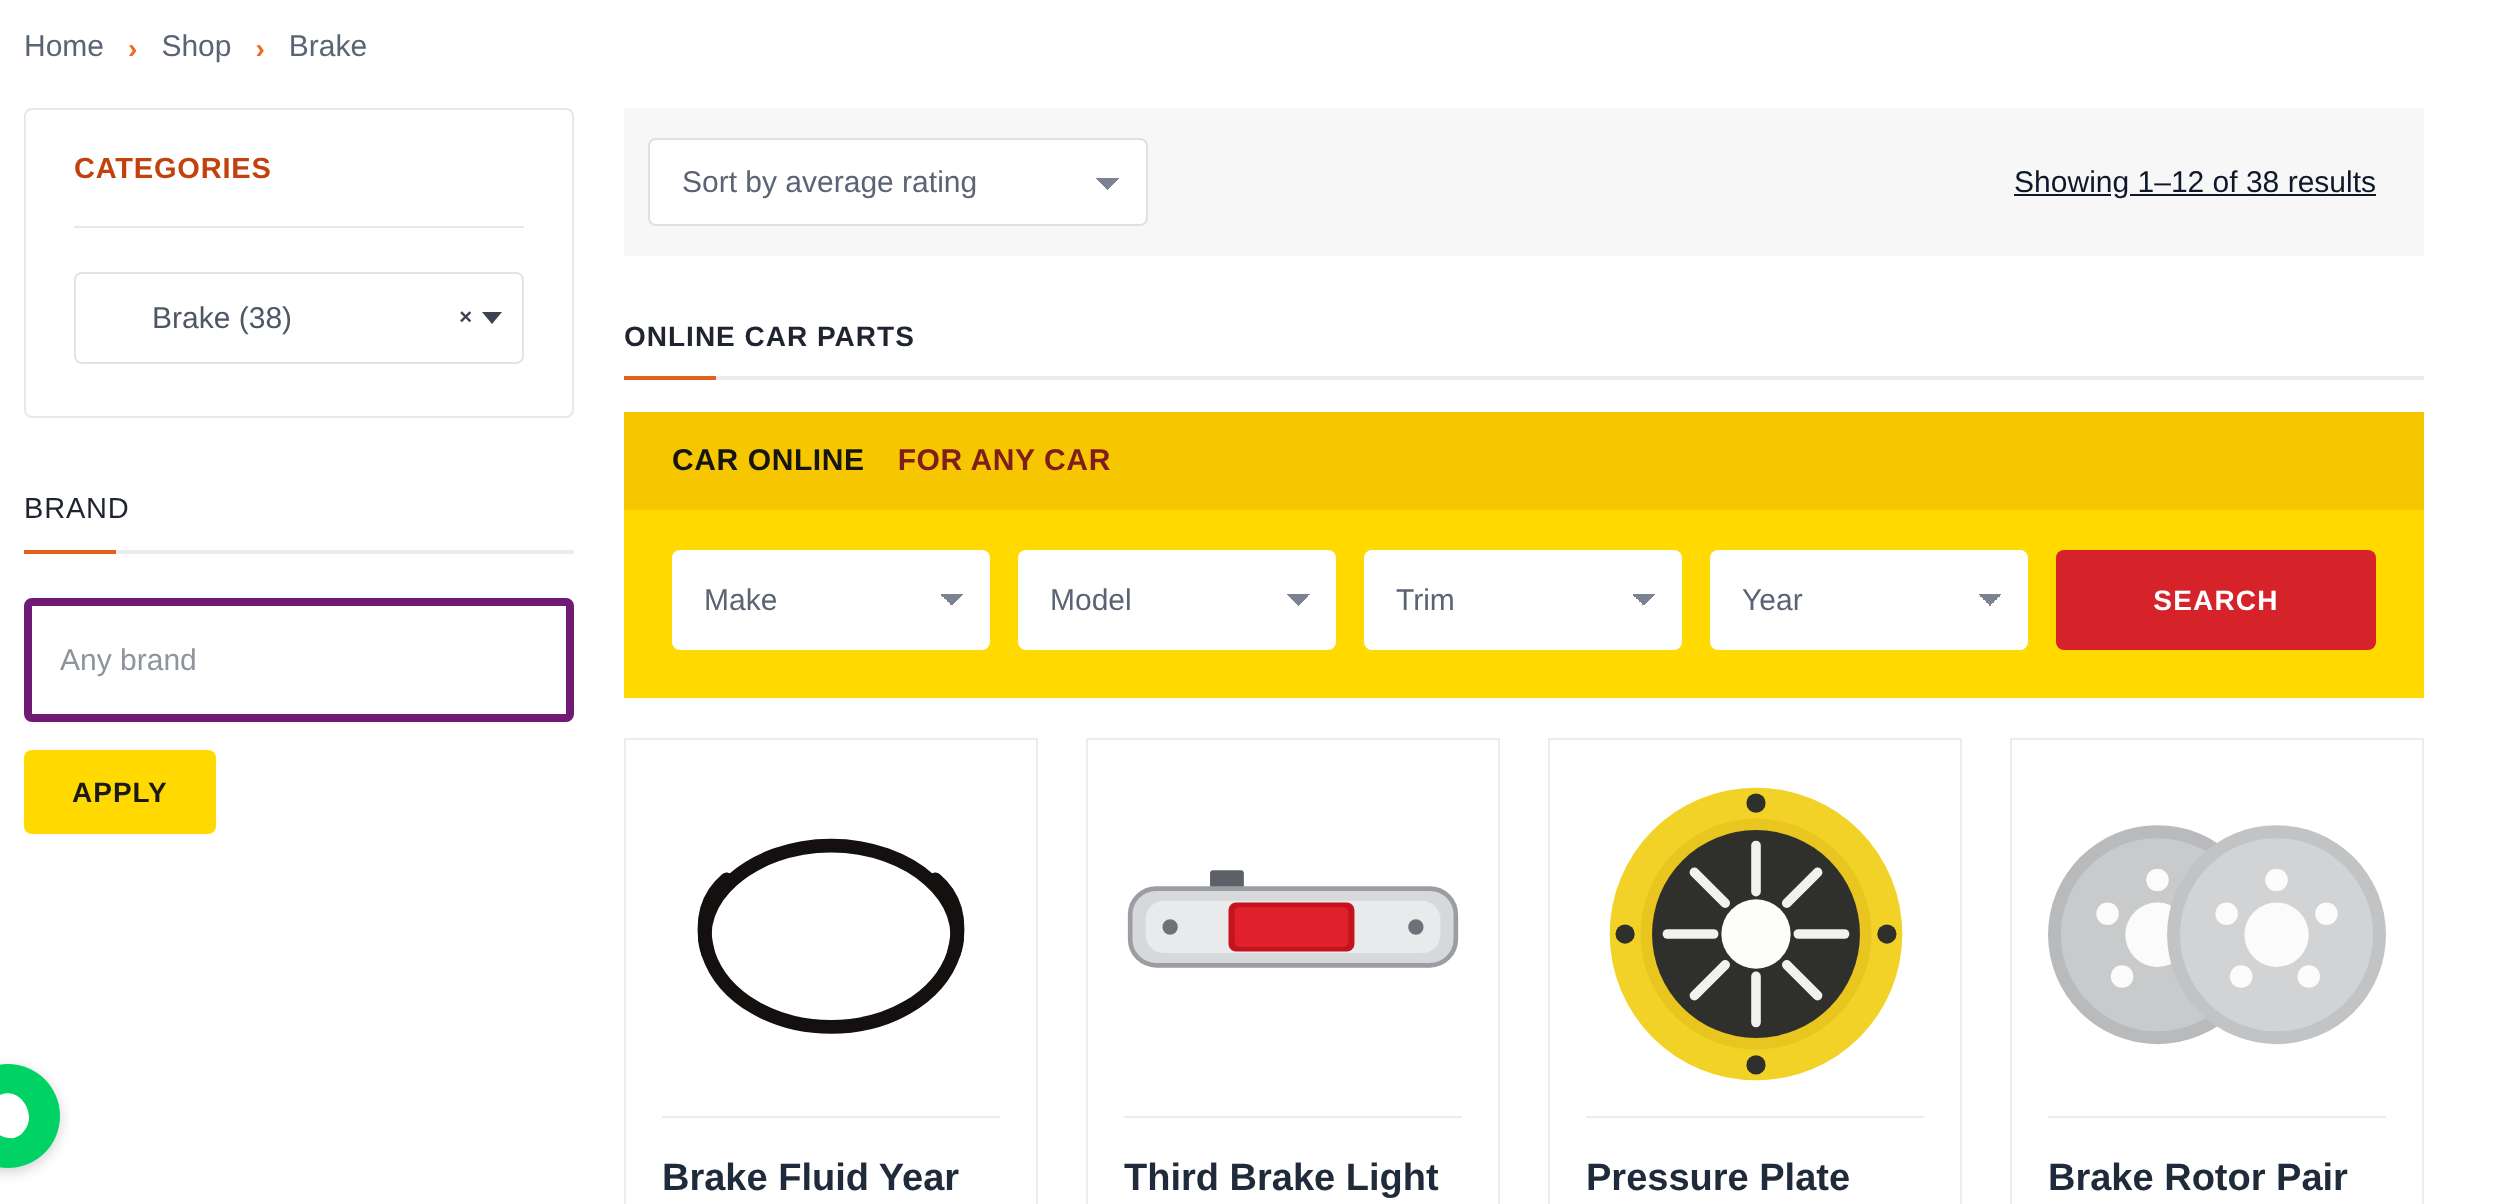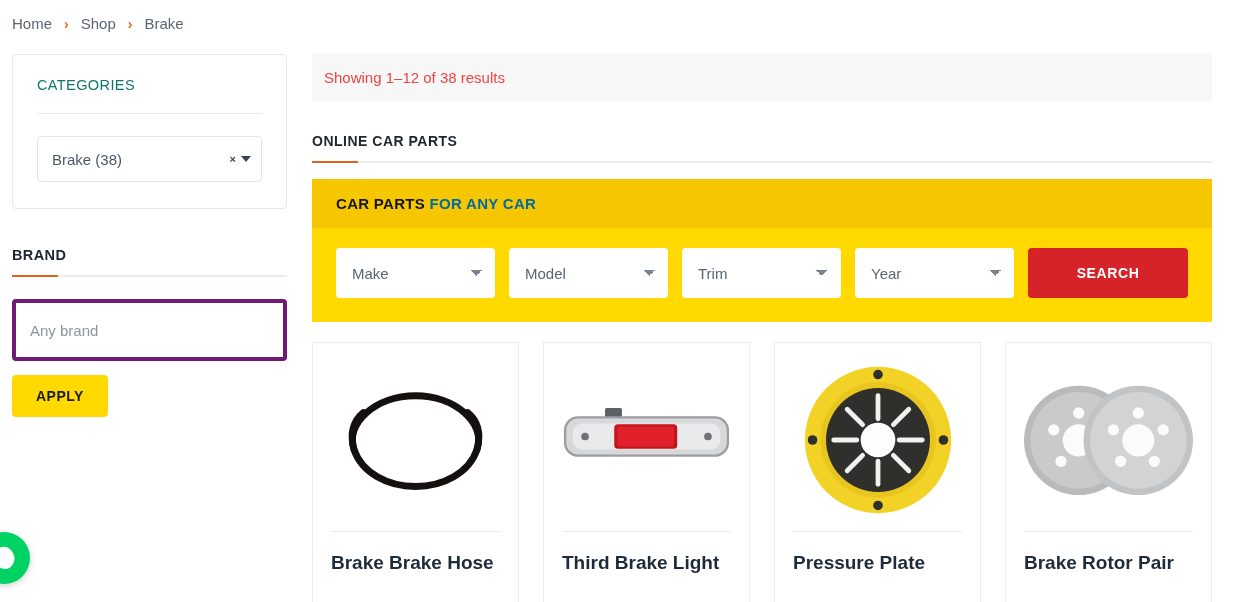--- a/index.html
+++ b/index.html
@@ -35,47 +35,47 @@
   
   .sidebar { width: 275px; flex: 0 0 275px; padding-top: 22px; }
 
   .panel {
     border: 1px solid #e8e8e8;
     border-radius: 4px;
     padding: 22px 24px 26px 24px;
     background: #fff;
   }
   .panel-title {
-    font-size: 14.5px; font-weight: normal; letter-spacing: .4px;
-    color: #0f766e; margin: 0 0 20px 0;
+    font-size: 14.5px; font-weight: bold; letter-spacing: .4px;
+    color: #c2410c; margin: 0 0 20px 0;
   }
   .panel-rule { height: 1px; background: #e8e8e8; margin: 0 0 22px 0; }
 
   .select-box {
     border: 1px solid #e3e3e3;
     border-radius: 4px;
     height: 46px;
     display: flex; align-items: center;
     padding: 0 10px 0 14px;
     background: #fff;
     font-size: 15px; color: #4f5666;
   }
-  .select-box .val { flex: 1; }
+  .select-box .val { flex: 1; margin-left: 24px; }
   .sel-icons { display: flex; align-items: center; gap: 5px; color: #3c4250; }
   .icon-x { font-size: 11px; font-weight: bold; }
   .icon-caret {
     width: 0; height: 0;
     border-left: 5px solid transparent;
     border-right: 5px solid transparent;
     border-top: 6px solid #3c4250;
   }
 
   .filter-block { margin-top: 38px; }
   .filter-title {
-    font-size: 14.5px; font-weight: bold; letter-spacing: .4px;
+    font-size: 14.5px; font-weight: normal; letter-spacing: .4px;
     color: #1f2430; margin: 0 0 12px 0;
   }
   .filter-underline { position: relative; height: 2px; background: #ececec; }
   .filter-underline::before {
     content: ""; position: absolute; left: 0; top: 0;
     width: 46px; height: 2px; background: #e2601a;
   }
 
   .brand-input {
     margin-top: 22px;
@@ -120,42 +120,42 @@
     padding: 0 30px 0 16px;
     font-size: 15px; color: #5b6475;
     font-family: inherit;
     background-image:
       linear-gradient(45deg, transparent 50%, #7b8292 50%),
       linear-gradient(135deg, #7b8292 50%, transparent 50%);
     background-position: calc(100% - 19px) 19px, calc(100% - 13px) 19px;
     background-size: 6px 6px, 6px 6px;
     background-repeat: no-repeat;
   }
-  .results-count { font-size: 15px; color: #ef4444; }
+  .results-count { font-size: 15px; color: #0f172a; text-decoration: underline; }
 
   .section-head { margin-top: 32px; }
   .section-title {
     font-size: 14px; font-weight: bold; letter-spacing: .5px;
     color: #1f2430; margin: 0 0 12px 0;
   }
   .section-underline { position: relative; height: 2px; background: #ececec; }
   .section-underline::before {
     content: ""; position: absolute; left: 0; top: 0;
     width: 46px; height: 2px; background: #e2601a;
   }
 
   
   .finder { margin-top: 16px; background: #FFD900; }
   .finder-head {
     background: #f6c700;
     padding: 16px 24px;
     font-size: 15px; font-weight: bold; letter-spacing: .3px;
   }
   .finder-head .black { color: #151515; }
-  .finder-head .red { color: #0369a1; }
+  .finder-head .red { color: #7f1d1d; margin-left: 12px; }
   .finder-body {
     padding: 20px 24px 24px 24px;
     display: flex; gap: 14px; align-items: center;
   }
   .fsel {
     appearance: none; -webkit-appearance: none;
     flex: 1 1 0;
     height: 50px;
     border: none; border-radius: 4px;
     background: #fff;
@@ -252,31 +252,34 @@
       <div class="filter-underline"></div>
       <input class="brand-input" type="text" placeholder="Any brand" style="">
       <button class="apply-btn">APPLY</button>
     </section>
 
   </aside>
 
   <main class="content">
 
     <div class="sortbar">
+      <select class="sort-select">
+        <option>Sort by average rating</option>
+      </select>
       <span class="results-count">Showing 1–12 of 38 results</span>
     </div>
 
     <div class="section-head">
       <h2 class="section-title">ONLINE CAR PARTS</h2>
       <div class="section-underline"></div>
     </div>
 
     <section class="finder">
       <div class="finder-head">
-        <span class="black">CAR PARTS</span>
+        <span class="black">CAR ONLINE</span>
         <span class="red">FOR ANY CAR</span>
       </div>
       <div class="finder-body">
         <select class="fsel">
           <option>Make</option>
         </select>
         <select class="fsel">
           <option>Model</option>
         </select>
         <select class="fsel">
@@ -293,21 +296,21 @@
 
       <article class="card">
         <div class="card-media">
           <svg viewBox="0 0 220 150" xmlns="http://www.w3.org/2000/svg">
             <path d="M30 88 C 18 54, 58 18, 110 18 C 162 18, 202 54, 190 88 C 180 118, 146 136, 110 136 C 74 136, 40 118, 30 88 Z" fill="none" stroke="#14100f" stroke-width="9" stroke-linecap="round"></path>
             <path d="M30 88 C 24 66, 30 50, 42 40" fill="none" stroke="#14100f" stroke-width="9" stroke-linecap="round"></path>
             <path d="M190 88 C 196 66, 190 50, 178 40" fill="none" stroke="#14100f" stroke-width="9" stroke-linecap="round"></path>
           </svg>
         </div>
         <div class="card-rule"></div>
-        <h3 class="card-title">Brake Brake Hose</h3>
+        <h3 class="card-title">Brake Fluid Year</h3>
       </article>
 
       <article class="card">
         <div class="card-media">
           <svg viewBox="0 0 220 90" xmlns="http://www.w3.org/2000/svg">
             <rect x="56" y="4" width="22" height="12" rx="2" fill="#5d6066"></rect>
             <rect x="4" y="16" width="212" height="50" rx="17" fill="#d7d8da" stroke="#9b9da2" stroke-width="3"></rect>
             <rect x="14" y="24" width="192" height="34" rx="12" fill="#e9eaec"></rect>
             <rect x="68" y="25" width="82" height="32" rx="5" fill="#c3141d"></rect>
             <rect x="72" y="28" width="74" height="26" rx="3" fill="#e0202a"></rect>

